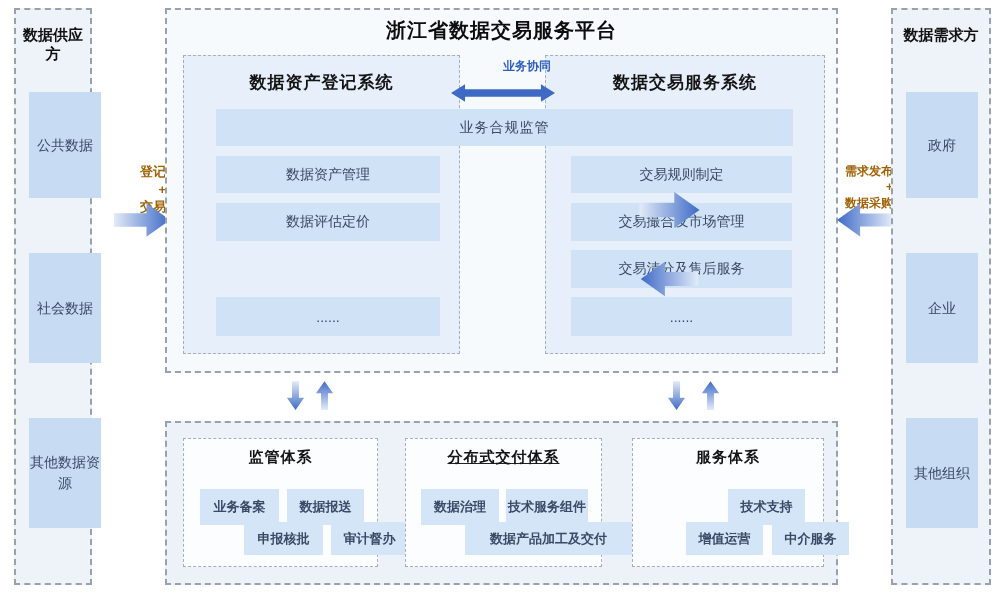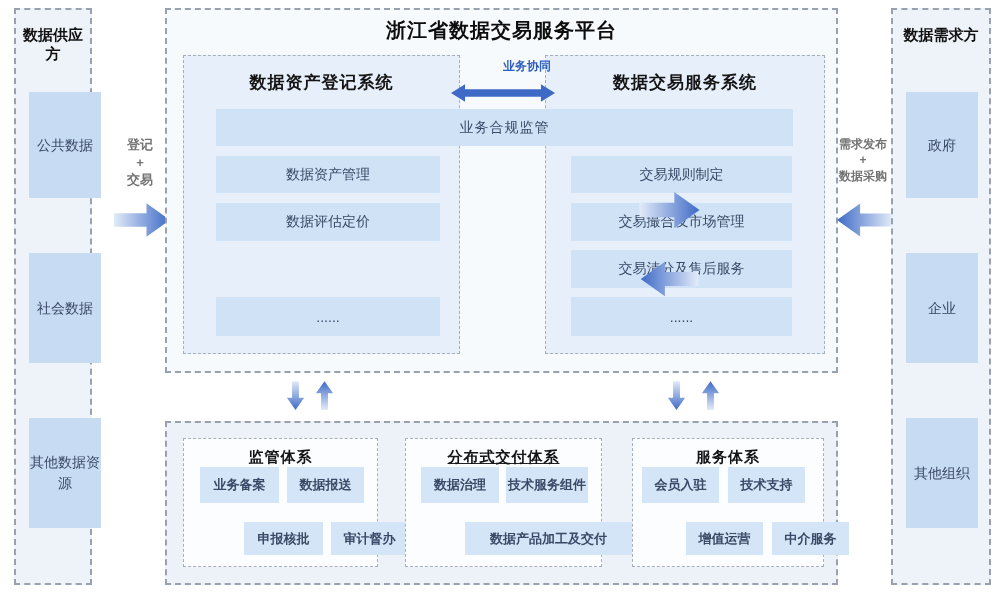--- a/index.html
+++ b/index.html
@@ -11,21 +11,21 @@
   .panel{position:absolute;border:2px dashed #98a1ad;background:#eef2f9;box-sizing:border-box;}
   .p-supplier{left:14px;top:8px;width:78px;height:577px;}
   .p-demand{left:891px;top:8px;width:100px;height:577px;}
   .panel-title{position:absolute;top:16px;left:0;right:0;text-align:center;font-weight:bold;font-size:15px;color:#111;}
   .pitem{position:absolute;left:13px;width:72px;background:#c7dbf3;color:#3a4965;font-size:14px;
          display:flex;align-items:center;justify-content:center;text-align:center;line-height:1.5;}
   .pi1{top:82px;height:106px;}
   .pi2{top:243px;height:110px;}
   .pi3{top:408px;height:110px;}
   
-  .flow-label{position:absolute;text-align:center;font-weight:bold;color:#737373;line-height:1.35;}
+  .flow-label{position:absolute;text-align:right;font-weight:bold;color:#a16207;line-height:1.35;margin-top:27px;}
   .fl-left{left:114px;top:136px;width:52px;font-size:13px;}
   .fl-right{left:833px;top:136px;width:60px;font-size:12px;}
   .arr{position:absolute;}
   .a-in{left:114px;top:196px;width:56px;height:48px;}
   .a-out{left:836px;top:198px;width:57px;height:44px;}
   .a-mid-r{left:460px;top:176px;width:85px;height:48px;}
   .a-mid-l{left:460px;top:246px;width:85px;height:46px;}
   .a-d1{left:284px;top:372px;width:23px;height:47px;}
   .a-u1{left:313px;top:372px;width:23px;height:47px;}
   .a-d2{left:665px;top:372px;width:23px;height:47px;}
@@ -56,21 +56,21 @@
   .sb-reg{left:16px;top:15px;width:195px;height:129px;}
   .sb-del{left:238px;top:15px;width:197px;height:129px;text-decoration:underline;}
   .sb-srv{left:465px;top:15px;width:192px;height:129px;}
   .sub-title{text-align:center;font-weight:bold;font-size:15px;margin-top:9px;color:#141414;letter-spacing:1px;}
   .sitem{position:absolute;background:#d3e5f7;color:#3a4965;font-size:13px;font-weight:600;
          display:flex;align-items:center;justify-content:center;text-align:center;}
   .sb-reg .c1{left:16px;width:79px;}  .sb-reg .c2{left:103px;width:77px;}
   .sb-del .c1{left:15px;width:78px;}  .sb-del .c2{left:100px;width:82px;}
   .sb-del .wide{left:15px;width:167px;}
   .sb-srv .c1{left:9px;width:77px;}   .sb-srv .c2{left:95px;width:77px;}
-  .r1{top:28px;height:36px;}
+  .r1{top:50px;height:36px;}
   .r2{top:83px;height:33px;margin-left:44px;}
 </style>
 </head>
 <body>
 
 <div id="stage">
 
   <svg width="0" height="0" style="position:absolute" aria-hidden="true">
     <defs>
       <linearGradient id="g-right" x1="0" y1="0" x2="1" y2="0">
@@ -164,21 +164,20 @@
       <div class="sitem c2 r2">审计督办</div>
     </div>
     <div class="subbox sb-del">
       <div class="sub-title">分布式交付体系</div>
       <div class="sitem c1 r1">数据治理</div>
       <div class="sitem c2 r1">技术服务组件</div>
       <div class="sitem wide r2">数据产品加工及交付</div>
     </div>
     <div class="subbox sb-srv">
       <div class="sub-title">服务体系</div>
-      <div class="sitem c1 r1">会员入驻</div>
       <div class="sitem c2 r1">技术支持</div>
       <div class="sitem c1 r2">增值运营</div>
       <div class="sitem c2 r2">中介服务</div>
     </div>
   </div>
 
   <div class="flow-label fl-right">
     <div>需求发布</div>
     <div>+</div>
     <div>数据采购</div>

